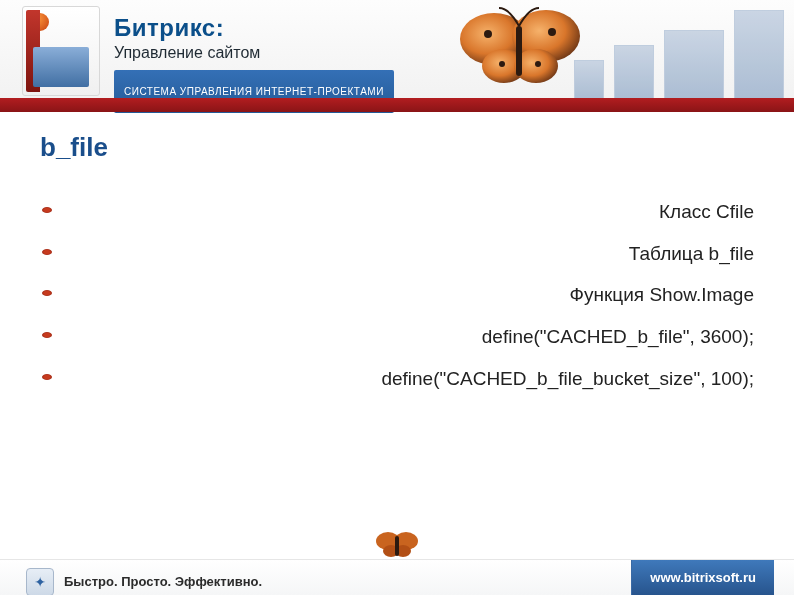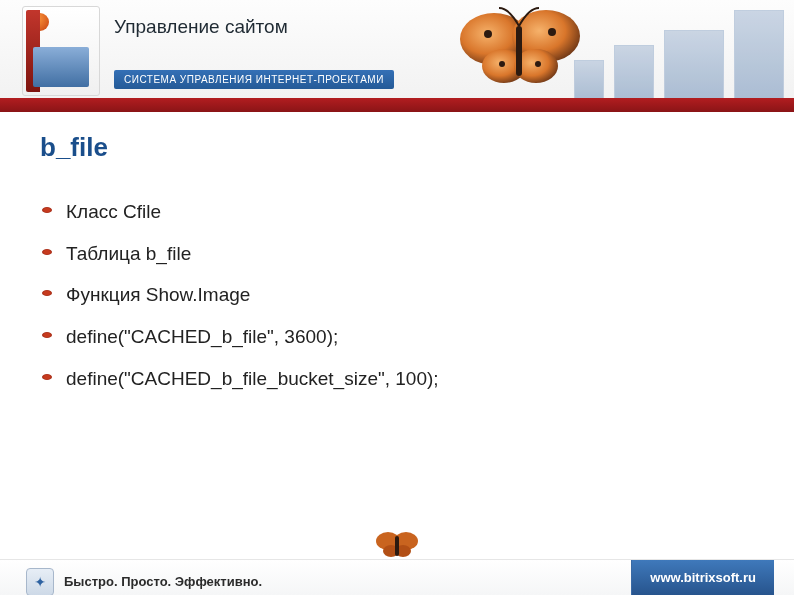--- a/index.html
+++ b/index.html
@@ -39,26 +39,26 @@
   .product-box .stripe {
     position: absolute; left: 3px; bottom: 3px; width: 14px; top: 3px;
     background: linear-gradient(#c2362c,#7e140f);
     border-radius: 2px 0 0 2px;
   }
   .brand {
     position: absolute; left: 114px; top: 14px;
     color: #0b4f8a;
   }
   .brand .name { font-size: 24px; font-weight: bold; letter-spacing: .5px; }
-  .brand .sub  { font-size: 19px; color: #1f2a33; margin-top: 2px; }
+  .brand .sub  { font-size: 16px; color: #1f2a33; margin-top: 2px; }
   .tagline-bar {
     position: absolute; left: 114px; top: 70px;
     background: linear-gradient(#3470b6,#245a97);
     color: #fff; font-size: 10px; letter-spacing: .5px;
-    padding: 4px 10px; border-radius: 2px;
+    padding: 16px 10px; border-radius: 2px;
   }
 
   .skyline {
     position: absolute; right: 0; top: 0; width: 250px; height: 100px;
     opacity: .85;
   }
   .skyline .bld { position: absolute; bottom: 0; background: linear-gradient(#c2cfe0,#9fb4ce); border: 1px solid #b6c6da; }
   .skyline .b1 { right: 10px;  width: 50px; height: 90px; }
   .skyline .b2 { right: 70px;  width: 60px; height: 70px; }
   .skyline .b3 { right: 140px; width: 40px; height: 55px; }
@@ -71,21 +71,21 @@
 
   
   .content { position: absolute; left: 0; right: 0; top: 126px; bottom: 46px; padding: 0 40px; }
   .title {
     text-align: left;
     font-size: 26px;
     font-weight: bold;
     color: #1a4e8b;
     margin: 6px 0 28px;
   }
-  ul.points { list-style: none; }
+  ul.points { list-style: none; text-align: right; }
   ul.points li {
     font-size: 19px;
     color: #222;
     padding: 8px 0 8px 26px;
     position: relative;
     font-family: Verdana, Arial, sans-serif;
     line-height: 1.35;
   }
   ul.points li::before {
     content: "";
@@ -130,20 +130,21 @@
 
 <div class="slide">
 
   <div class="header">
     <div class="product-box">
       <div class="stripe"></div>
       <div class="art"></div>
     </div>
 
     <div class="brand">
+      <div class="name">Битрикс:</div>
       <div class="sub">Управление сайтом</div>
     </div>
 
     <div class="tagline-bar">СИСТЕМА УПРАВЛЕНИЯ ИНТЕРНЕТ-ПРОЕКТАМИ</div>
 
     <div class="skyline">
       <div class="bld b1"></div>
         <div class="bld b2"></div>
         <div class="bld b3"></div>
         <div class="bld b4"></div>

